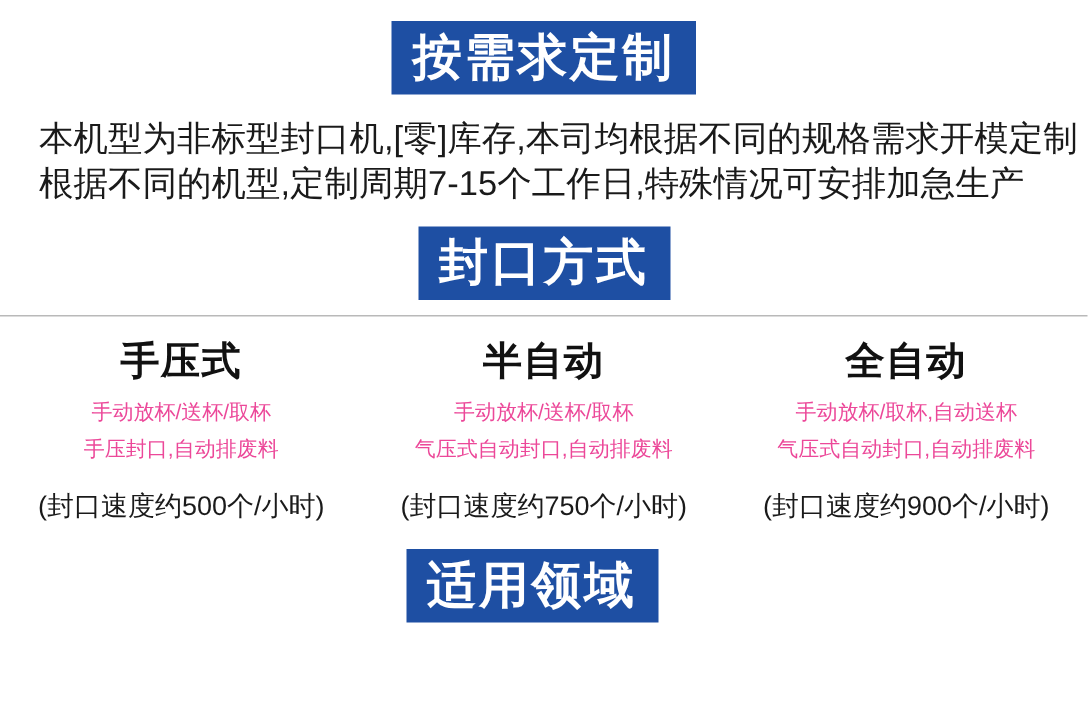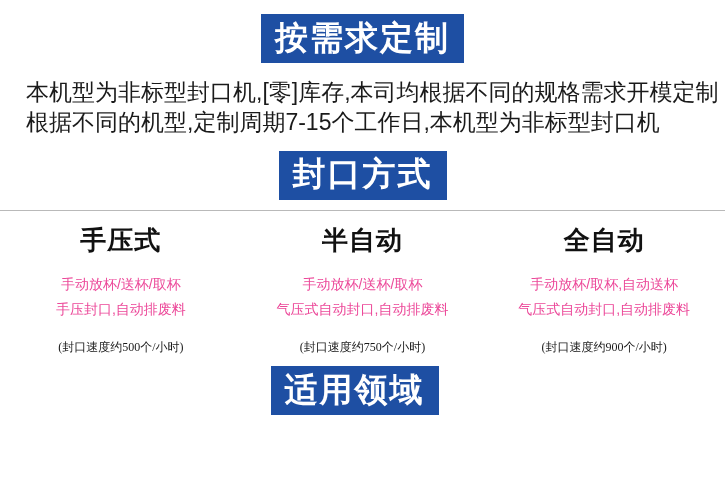--- a/index.html
+++ b/index.html
@@ -65,36 +65,35 @@
     text-align: center;
     position: relative;
     padding: 0 6px;
     box-sizing: border-box;
   }
   .col-title {
     font-size: 26px;
     font-weight: bold;
     color: #111111;
     letter-spacing: 1px;
-    margin-bottom: 14px;
+    margin-bottom: 4px;
     white-space: nowrap;
   }
   .col-line {
     font-size: 14px;
     line-height: 25px;
     color: #ec4899;
     white-space: nowrap;
   }
   .col-speed {
-    font-size: 12px;
+    font-size: 18px;
     line-height: 22px;
     color: #1a1a1a;
     margin-top: 14px;
     white-space: nowrap;
-    font-family: Liberation Serif, serif;
   }
 
   .bottom-banner-wrap {
     position: absolute;
     left: 0;
     right: 16px;
     bottom: 6px;
     display: flex;
     justify-content: center;
   }
@@ -103,24 +102,24 @@
 <body>
 
 <div class="page">
 
   <div class="banner-row" style="padding-top:14px;">
     <div class="banner">按需求定制</div>
   </div>
 
   <div class="intro">
     <div class="intro-line">本机型为非标型封口机,[零]库存,本司均根据不同的规格需求开模定制</div>
-    <div class="intro-line">根据不同的机型,定制周期7-15个工作日,本机型为非标型封口机</div>
+    <div class="intro-line">根据不同的机型,定制周期7-15个工作日,特殊情况可安排加急生产</div>
   </div>
 
-  <div class="banner-row" style="padding-top:4px;font-family:Liberation Serif, serif;">
+  <div class="banner-row" style="padding-top:4px;">
     <div class="banner">封口方式</div>
   </div>
 
   <div class="divider"></div>
 
   <div class="columns">
 
     <div class="col">
       <div class="col-title">手压式</div>
       <div class="col-line">手动放杯/送杯/取杯</div>

